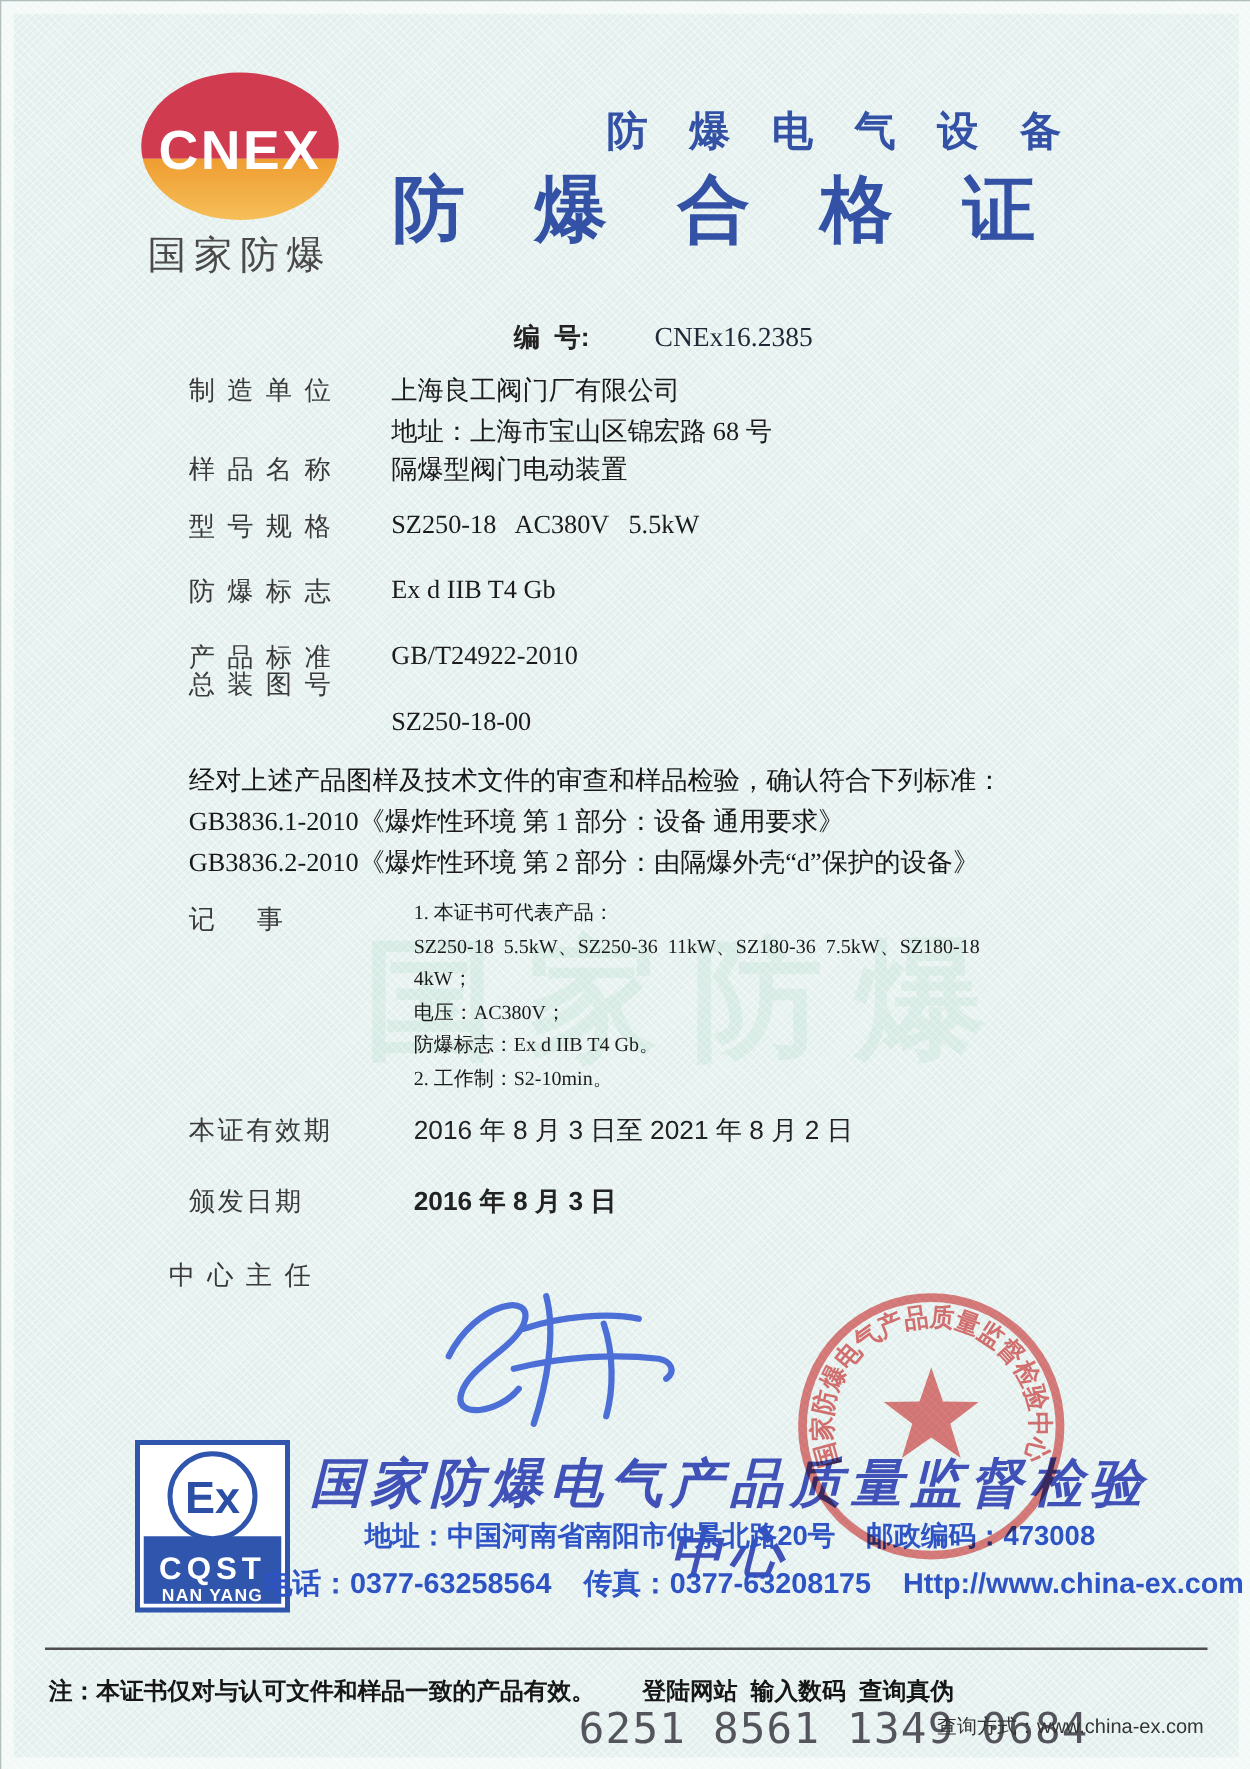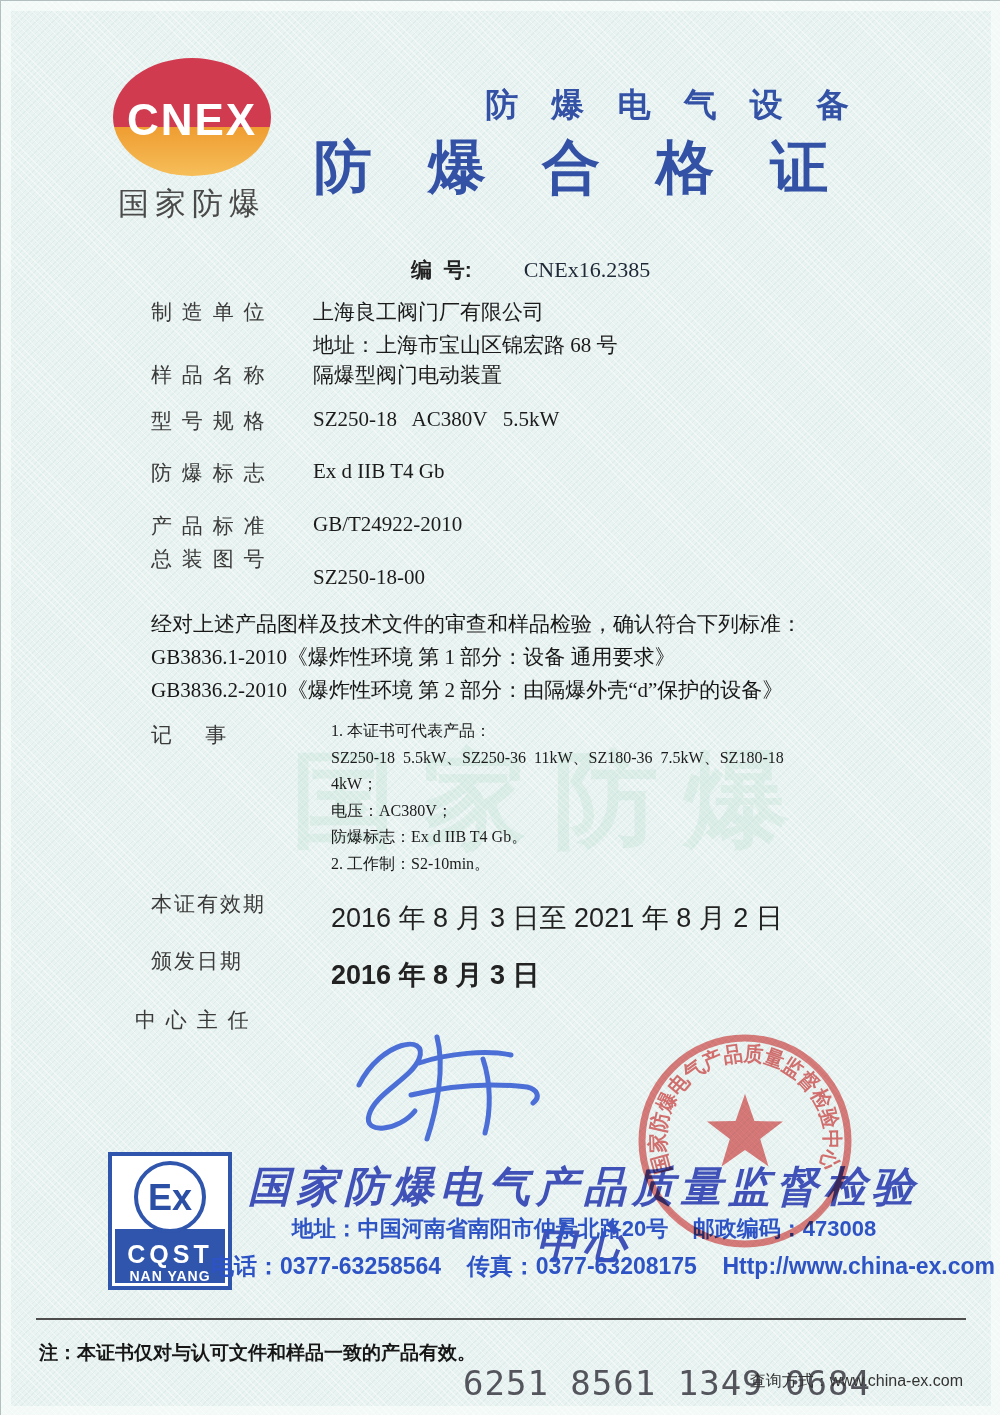--- a/index.html
+++ b/index.html
@@ -10,21 +10,21 @@
       repeating-linear-gradient(45deg, rgba(255,255,255,.45) 0 1px, transparent 1px 5px),
       repeating-linear-gradient(-45deg, rgba(186,217,214,.22) 0 1px, transparent 1px 4px);
     border:1px solid #b3bfbf;
     box-shadow: inset 0 0 0 10px rgba(250,253,252,.65);
     font-family:"Liberation Sans","DejaVu Sans",sans-serif;
     color:#1c1c1c;
   }
   .abs{position:absolute;}
   .lbl{font-size:21px;color:#3a3a3a;letter-spacing:2px;font-weight:500;white-space:pre;}
   .val{font-size:21px;color:#1b1b1b;font-family:"Liberation Serif","DejaVu Serif",serif;white-space:pre;}
-  .val-sans{font-size:27px;color:#222;white-space:pre;margin-top:10px;}
+  .val-sans{font-size:21px;color:#222;white-space:pre;}
   .subtitle{width:560px;text-align:right;font-size:33px;font-weight:bold;color:#3452a5;letter-spacing:12px;}
   .main-title{width:600px;text-align:center;font-size:58px;font-weight:bold;color:#3452a5;letter-spacing:20px;}
   .certno-label{font-size:21px;color:#222;font-weight:600;white-space:pre;margin-top:12px;}
   .certno-val{font-size:22px;color:#1e2836;font-family:"Liberation Serif","DejaVu Serif",serif;}
   .stmt{font-size:21px;line-height:33px;color:#181818;font-family:"Liberation Serif","DejaVu Serif",serif;white-space:pre;}
   .rmk{font-size:16px;line-height:26.5px;color:#1b1b1b;font-family:"Liberation Serif","DejaVu Serif",serif;white-space:pre;}
   .logo-caption{width:176px;text-align:center;font-size:31px;color:#4a4a4a;letter-spacing:6px;}
   .org-name{width:690px;text-align:center;font-size:42px;font-weight:bold;font-style:italic;color:#4052b8;letter-spacing:6px;font-family:"Liberation Serif","DejaVu Serif",serif;}
   .contact{width:690px;text-align:center;font-size:22px;font-weight:bold;color:#2d53c5;white-space:pre;}
   .rule{background:#4d4d4d;height:2px;}
@@ -77,21 +77,21 @@
 
   <div class="abs lbl" style="left:150px;top:406px;">型 号 规 格</div>
   <div class="abs val" style="left:312px;top:406px;">SZ250-18   AC380V   5.5kW</div>
 
   <div class="abs lbl" style="left:150px;top:458px;">防 爆 标 志</div>
   <div class="abs val" style="left:312px;top:458px;">Ex d IIB T4 Gb</div>
 
   <div class="abs lbl" style="left:150px;top:511px;">产 品 标 准</div>
   <div class="abs val" style="left:312px;top:511px;">GB/T24922-2010</div>
 
-  <div class="abs lbl" style="left:150px;top:544px;">总 装 图 号</div>
+  <div class="abs lbl" style="left:150px;top:532px;">总 装 图 号</div>
   <div class="abs val" style="left:312px;top:564px;">SZ250-18-00</div>
 
   <div class="abs" style="left:150px;top:607px;">
     <div class="stmt">经对上述产品图样及技术文件的审查和样品检验，确认符合下列标准：</div>
     <div class="stmt">GB3836.1-2010《爆炸性环境 第 1 部分：设备 通用要求》</div>
     <div class="stmt">GB3836.2-2010《爆炸性环境 第 2 部分：由隔爆外壳“d”保护的设备》</div>
   </div>
 
   <div class="abs lbl" style="left:150px;top:720px;">记    事</div>
   <div class="abs" style="left:330px;top:717px;width:600px;">
@@ -138,17 +138,18 @@
     <path id="stamp-arc" d="M 41 145 A 80 80 0 1 1 189 145" fill="none"></path>
     <text font-size="21" font-weight="bold" fill="#df5353" opacity="0.88">
       <textPath href="#stamp-arc" startOffset="0" textLength="310" lengthAdjust="spacingAndGlyphs">国家防爆电气产品质量监督检验中心</textPath>
     </text>
     <polygon points="115,68 124.4,95.1 153,95.6 130.2,112.9 138.5,140.4 115,124 91.5,140.4 99.8,112.9 77,95.6 105.6,95.1" fill="#df5353" opacity="0.82"></polygon>
   </svg>
 
   <div class="abs rule" style="left:35px;top:1317px;width:930px;"></div>
   <div class="abs" style="left:38px;top:1339px;display:flex;">
     <span class="note-txt">注：本证书仅对与认可文件和样品一致的产品有效。</span>
+    <span class="note-txt" style="margin-left:38px;">登陆网站  输入数码  查询真伪</span>
   </div>
   <div class="abs code" style="left:462px;top:1362px;">6251 8561 1349 0684</div>
   <div class="abs query" style="right:38px;top:1370px;">查询方式：www.china-ex.com</div>
 
 </div>
 
 </body></html>

